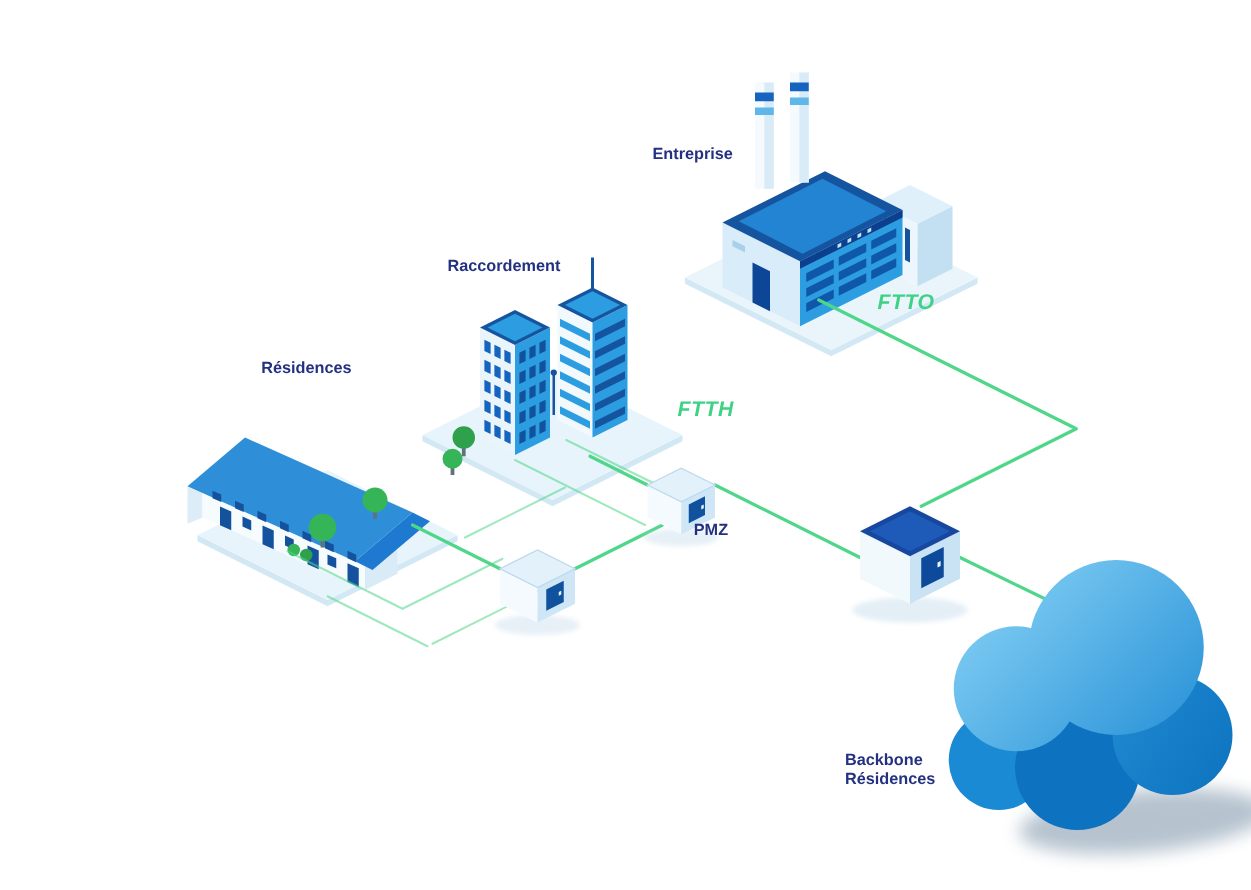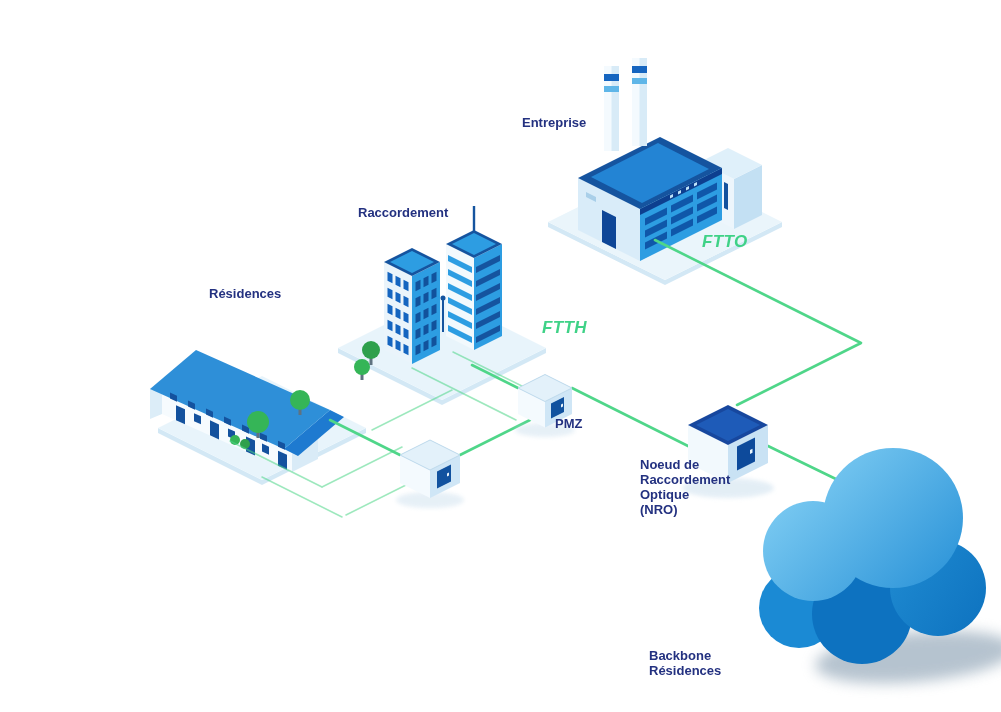--- a/index.html
+++ b/index.html
@@ -290,25 +290,19 @@
 
   <div class="lbl" style="left:209px;top:286px;">Résidences</div>
 
   <div class="lbl-green" style="left:702px;top:232px;">FTTO</div>
 
   <div class="lbl-green" style="left:542px;top:318px;font-style:italic;">FTTH</div>
 
   <div class="lbl" style="left:519px;top:416px;margin-left:36px;">PMZ</div>
 
 
-  <div class="lbl" style="left:640px;top:457px;">
-    <div>Noeud de</div>
-    <div>Raccordement</div>
-    <div>Optique</div>
-    <div>(NRO)</div>
-  </div>
-
-  <div class="lbl" style="left:649px;top:600px;margin-top:48px;">
+
+  <div class="lbl" style="left:676px;top:600px;">
     <div>Backbone</div>
     <div>Résidences</div>
   </div>
 
 </div>
 
 </body></html>

